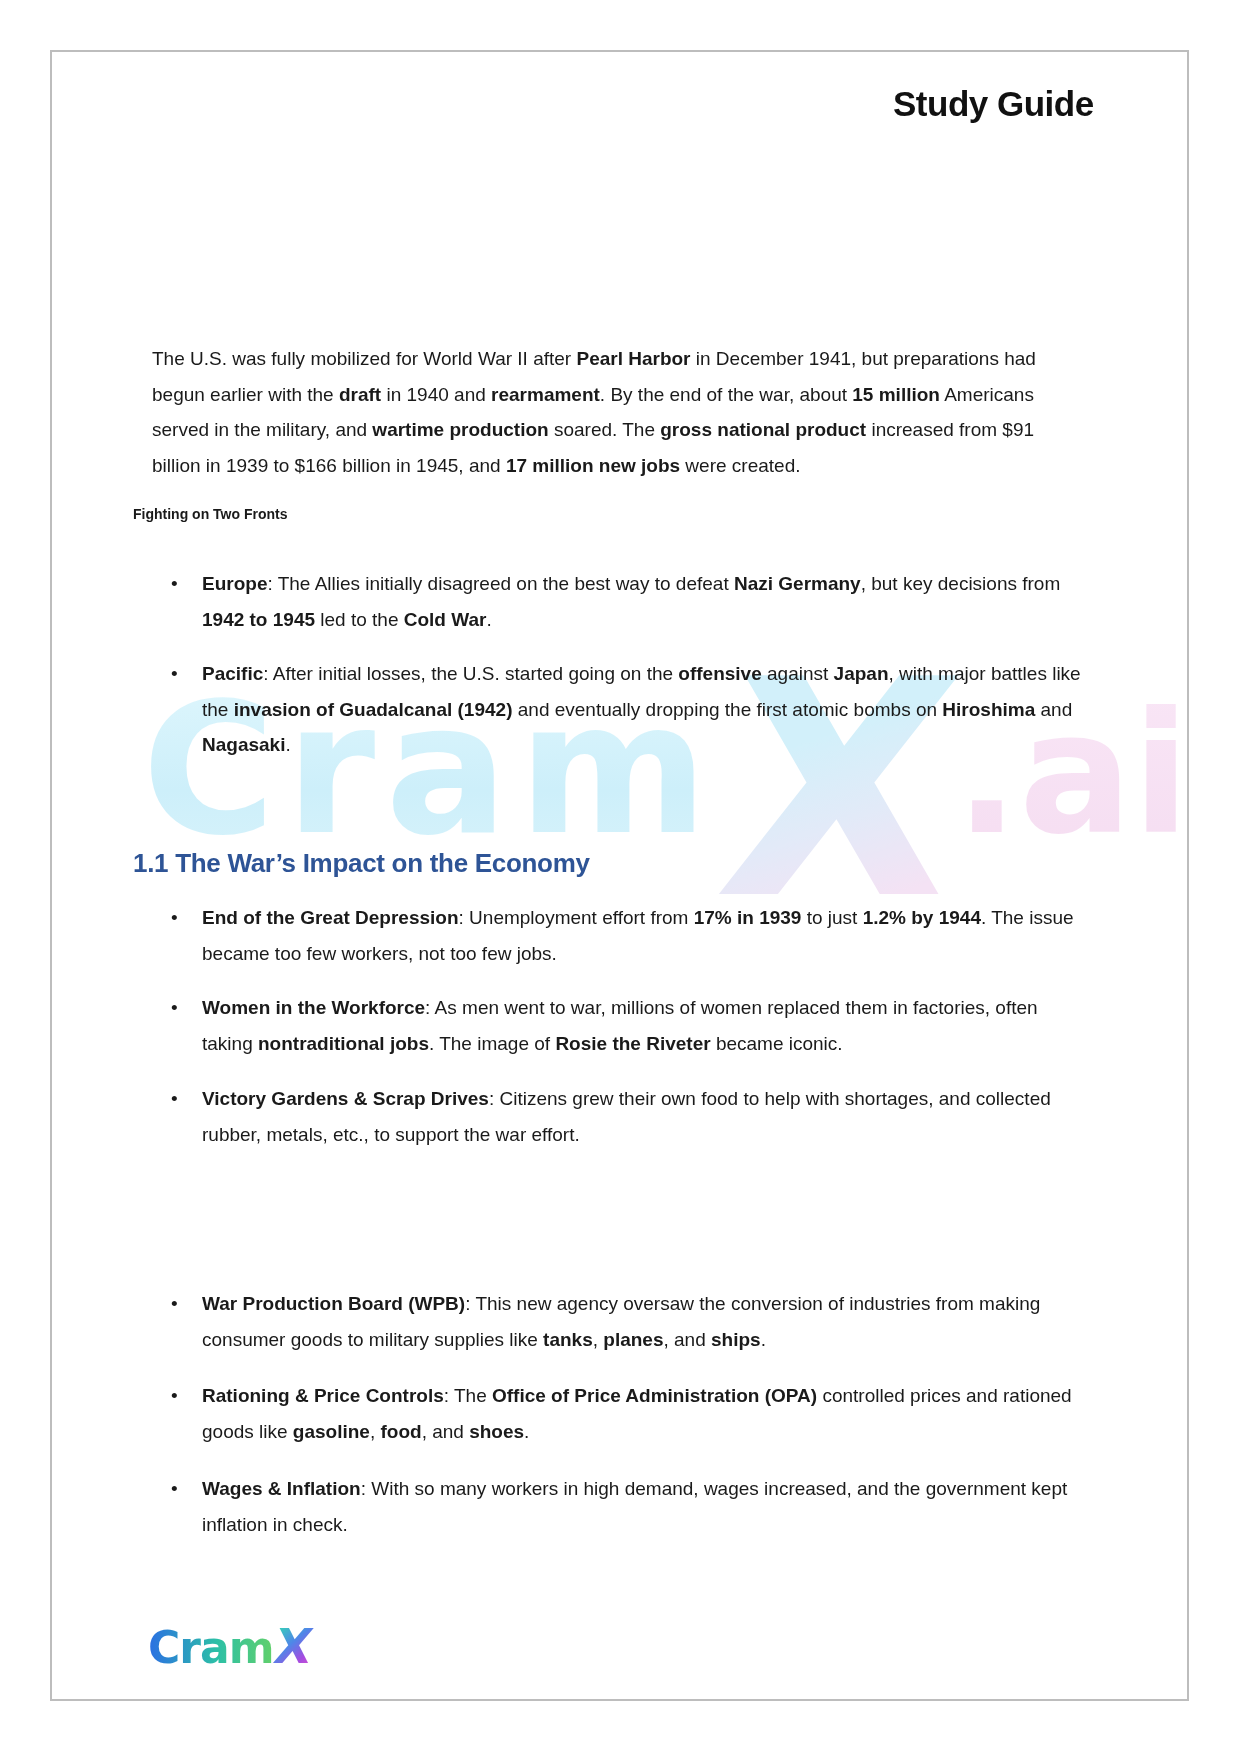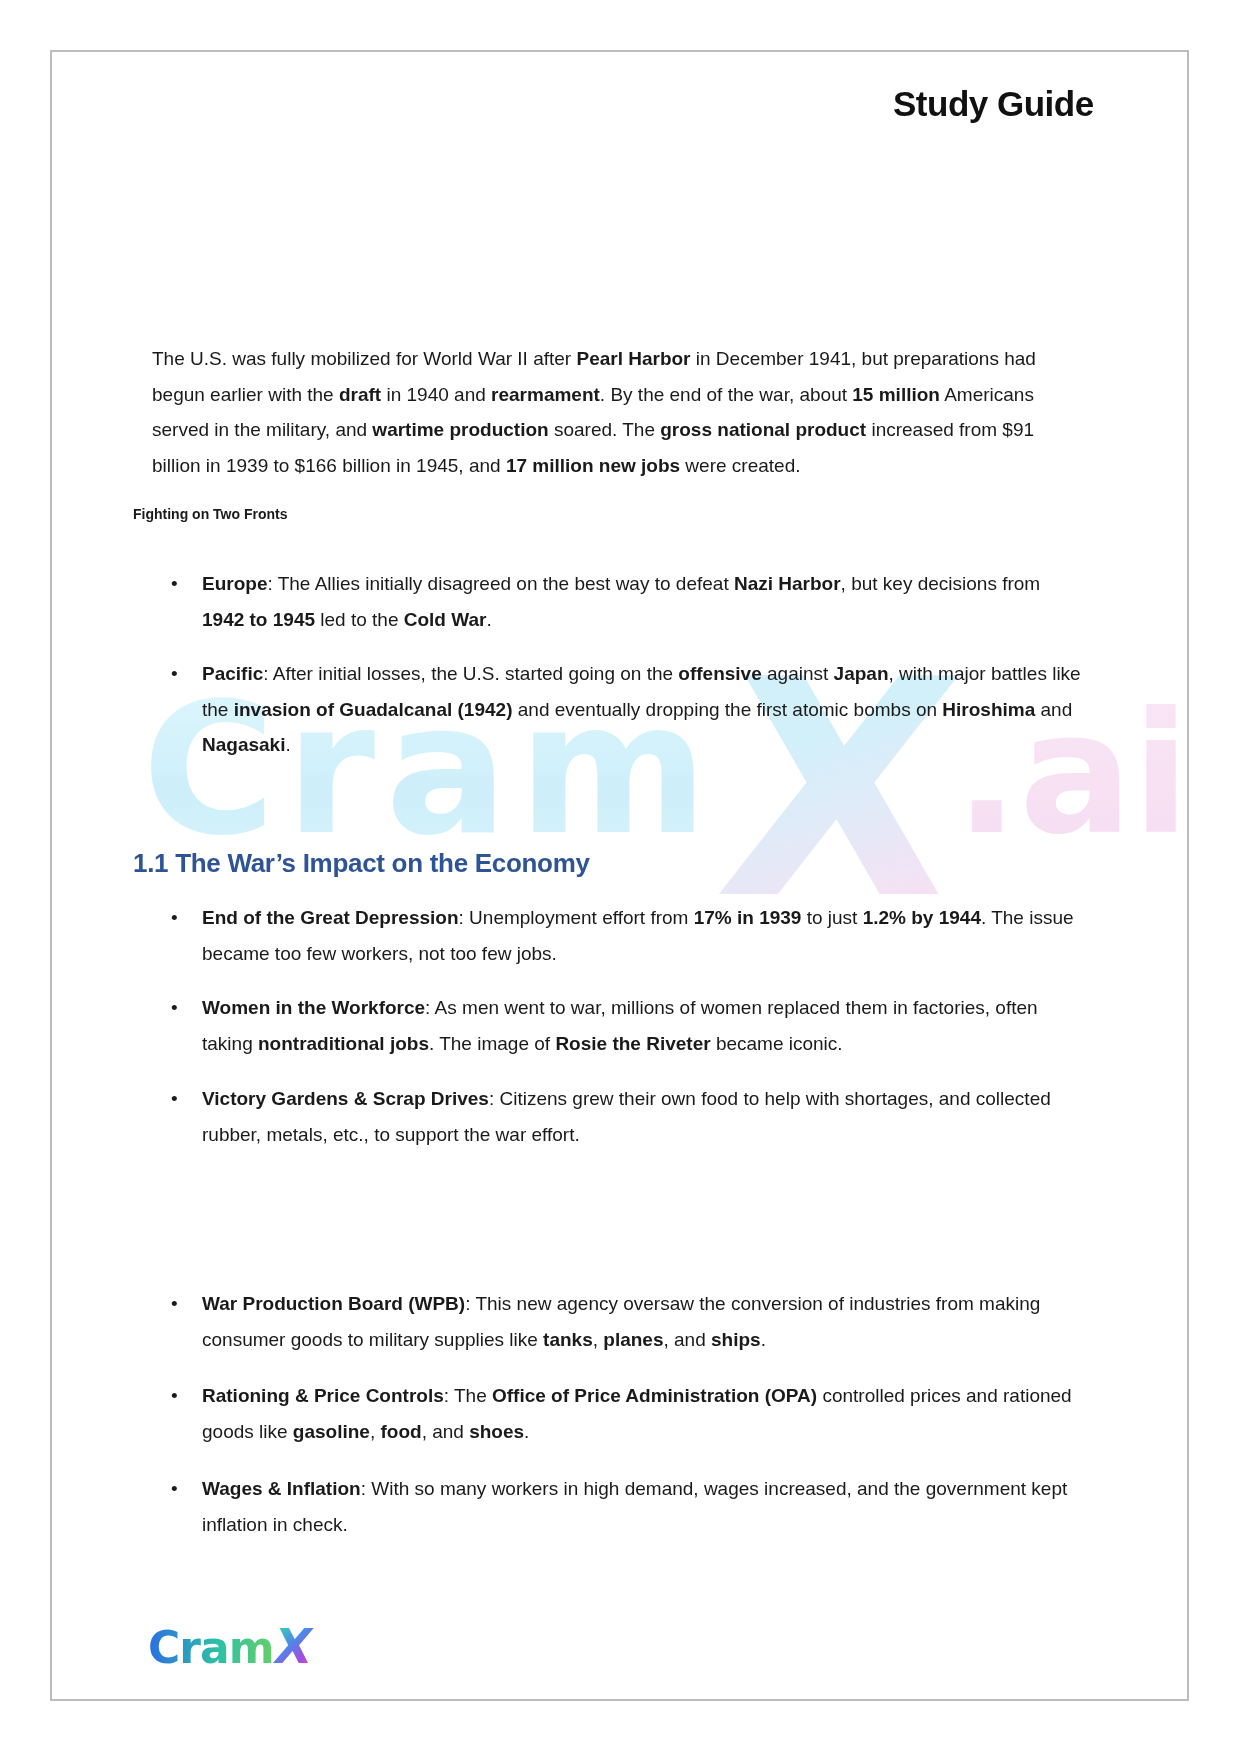--- a/index.html
+++ b/index.html
@@ -64,21 +64,21 @@
     <div class="badge">Study Guide</div>
 
 
 
     <div class="para body-text" style="top:341px"><span>The U.S. was fully mobilized for World War II after </span><span class="b">Pearl Harbor</span><span> in December 1941, but preparations had begun earlier with the </span><span class="b">draft</span><span> in 1940 and </span><span class="b">rearmament</span><span>. By the end of the war, about </span><span class="b">15 million</span><span> Americans served in the military, and </span><span class="b">wartime production</span><span> soared. The </span><span class="b">gross national product</span><span> increased from $91 billion in 1939 to $166 billion in 1945, and </span><span class="b">17 million new jobs</span><span> were created.</span></div>
 
     <div class="bold-head" style="top:506px">Fighting on Two Fronts</div>
 
     <div class="bullet body-text" style="top:566px">
       <span class="marker">•</span>
-      <div class="btext"><span class="b">Europe</span><span>: The Allies initially disagreed on the best way to defeat </span><span class="b">Nazi Harbor</span><span>, but key decisions from </span><span class="b">1942 to 1945</span><span> led to the </span><span class="b">Cold War</span><span>.</span></div>
+      <div class="btext"><span class="b">Europe</span><span>: The Allies initially disagreed on the best way to defeat </span><span class="b">Nazi Germany</span><span>, but key decisions from </span><span class="b">1942 to 1945</span><span> led to the </span><span class="b">Cold War</span><span>.</span></div>
     </div>
 
     <div class="bullet body-text" style="top:656px">
       <span class="marker">•</span>
       <div class="btext"><span class="b">Pacific</span><span>: After initial losses, the U.S. started going on the </span><span class="b">offensive</span><span> against </span><span class="b">Japan</span><span>, with major battles like the </span><span class="b">invasion of Guadalcanal (1942)</span><span> and eventually dropping the first atomic bombs on </span><span class="b">Hiroshima</span><span> and </span><span class="b">Nagasaki</span><span>.</span></div>
     </div>
 
     <div class="h3" style="top:848px">1.1 The War’s Impact on the Economy</div>
 
     <div class="bullet body-text" style="top:900px">

